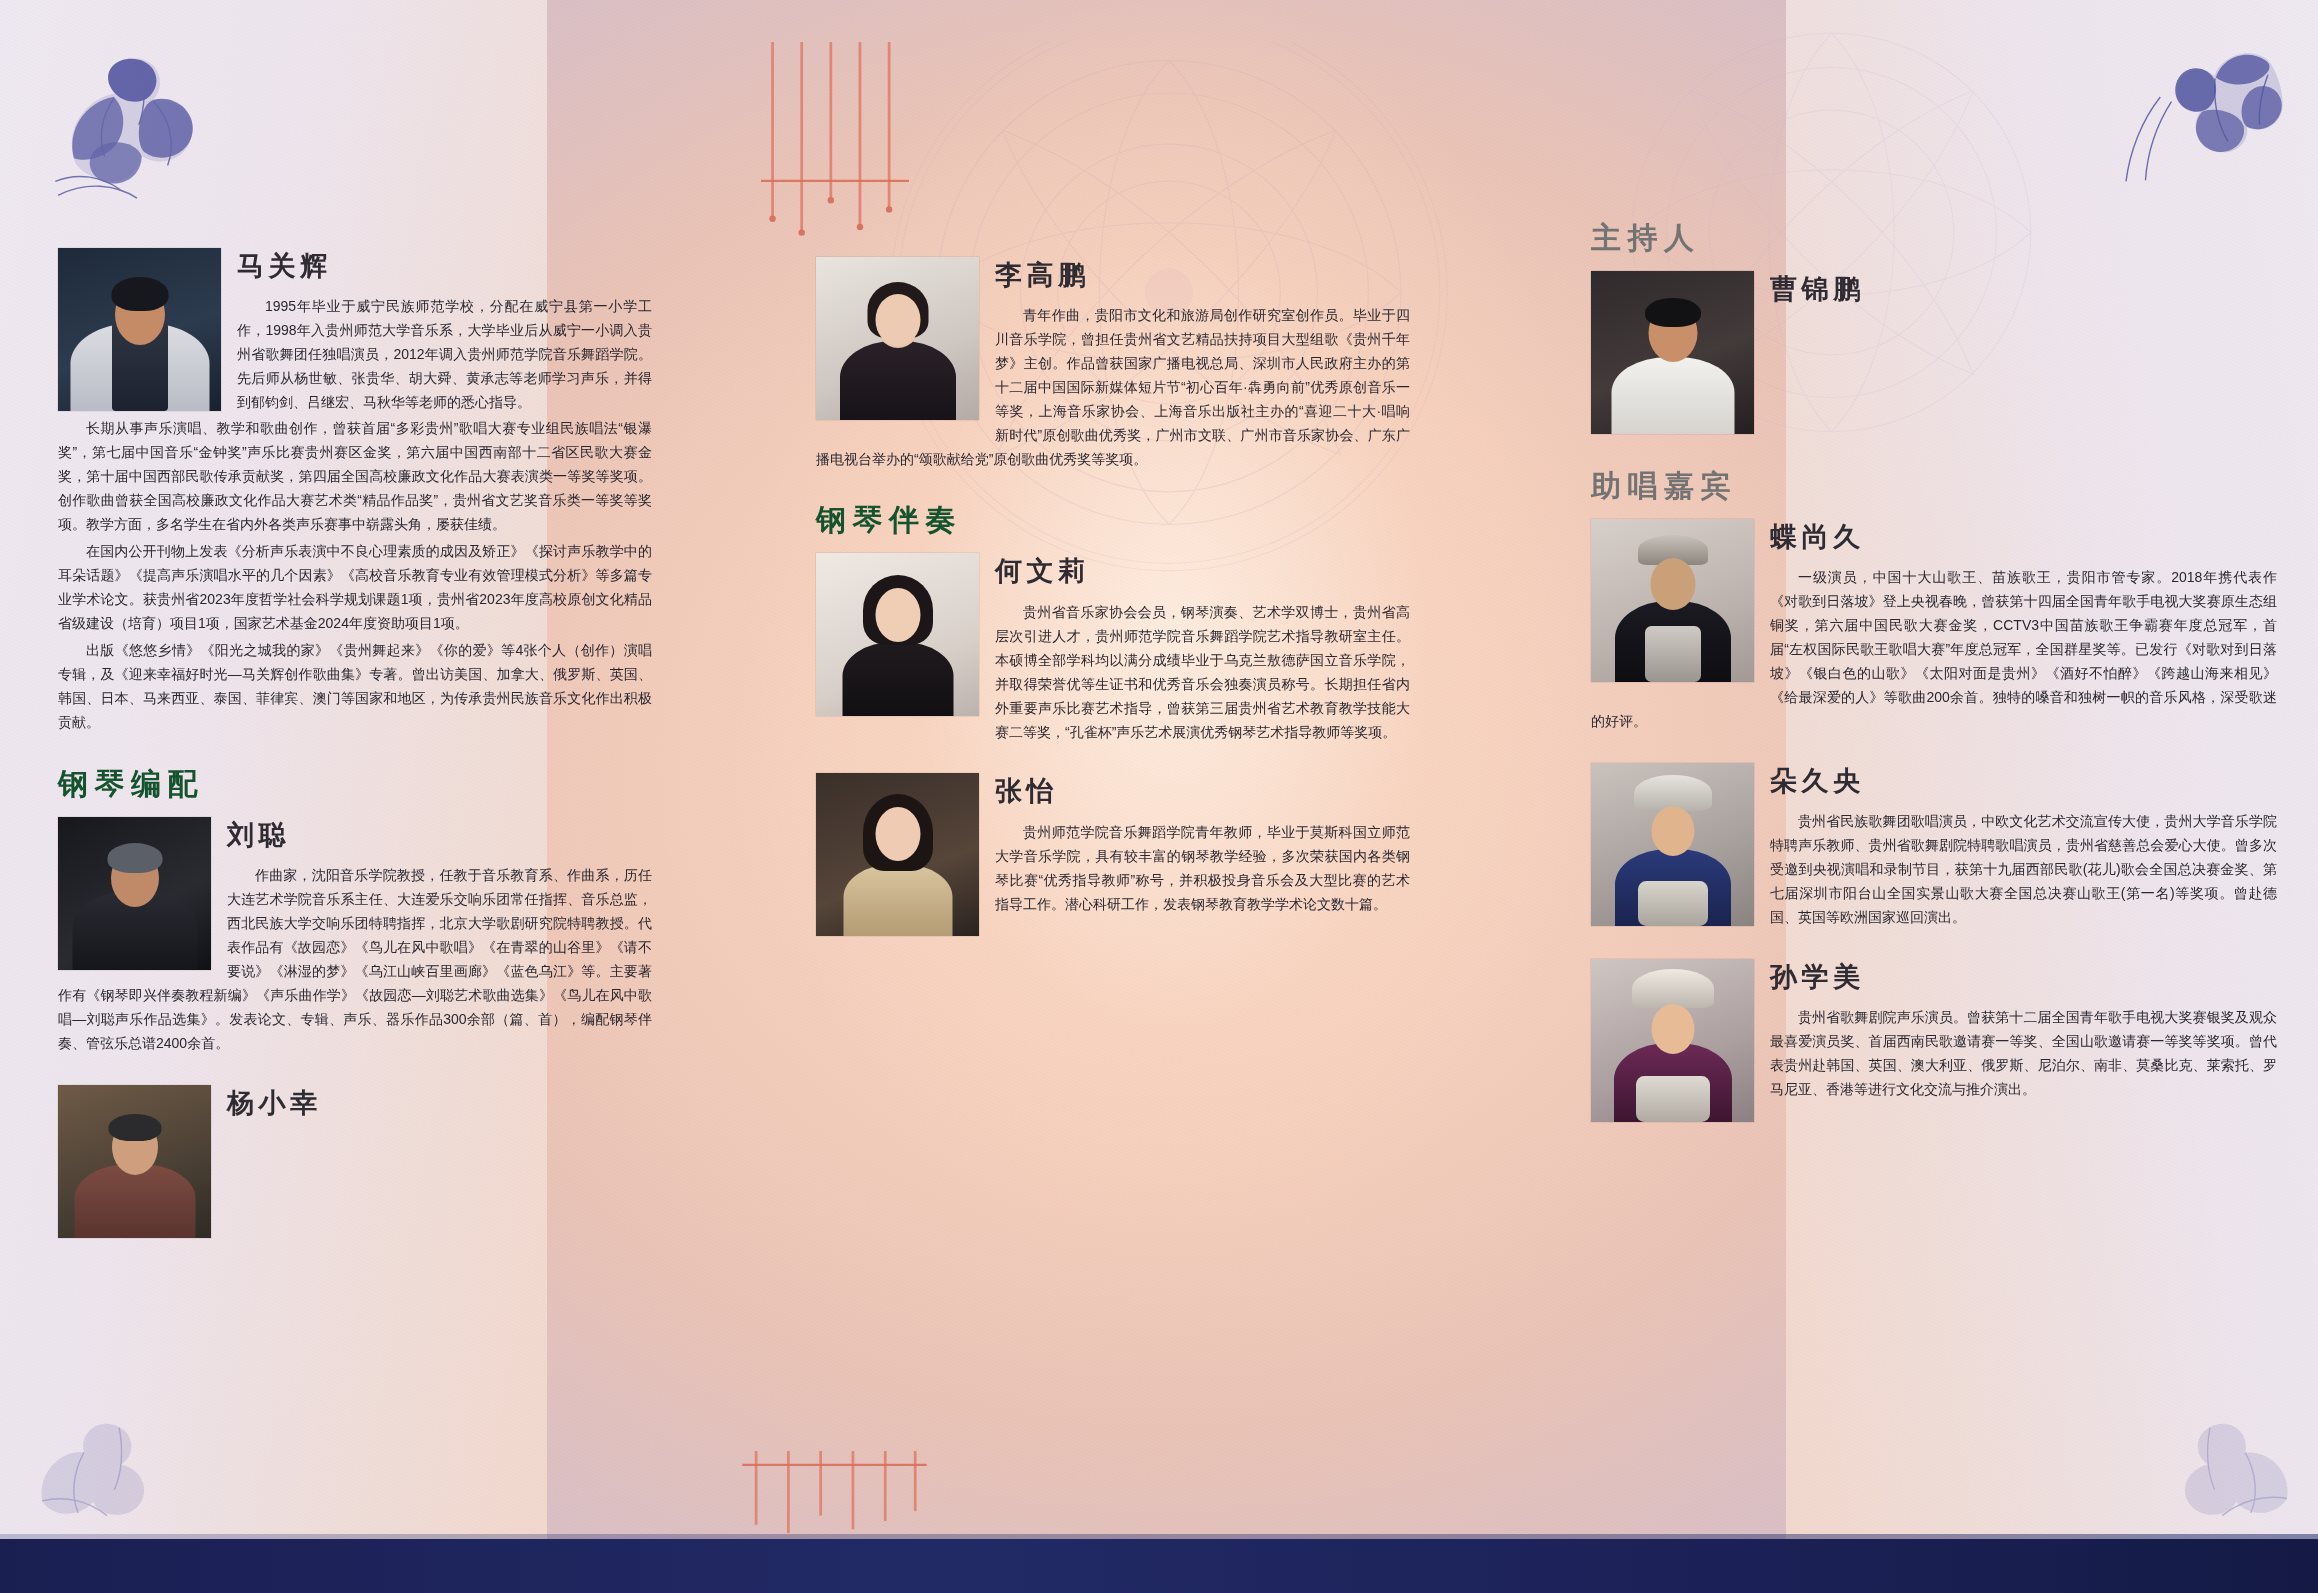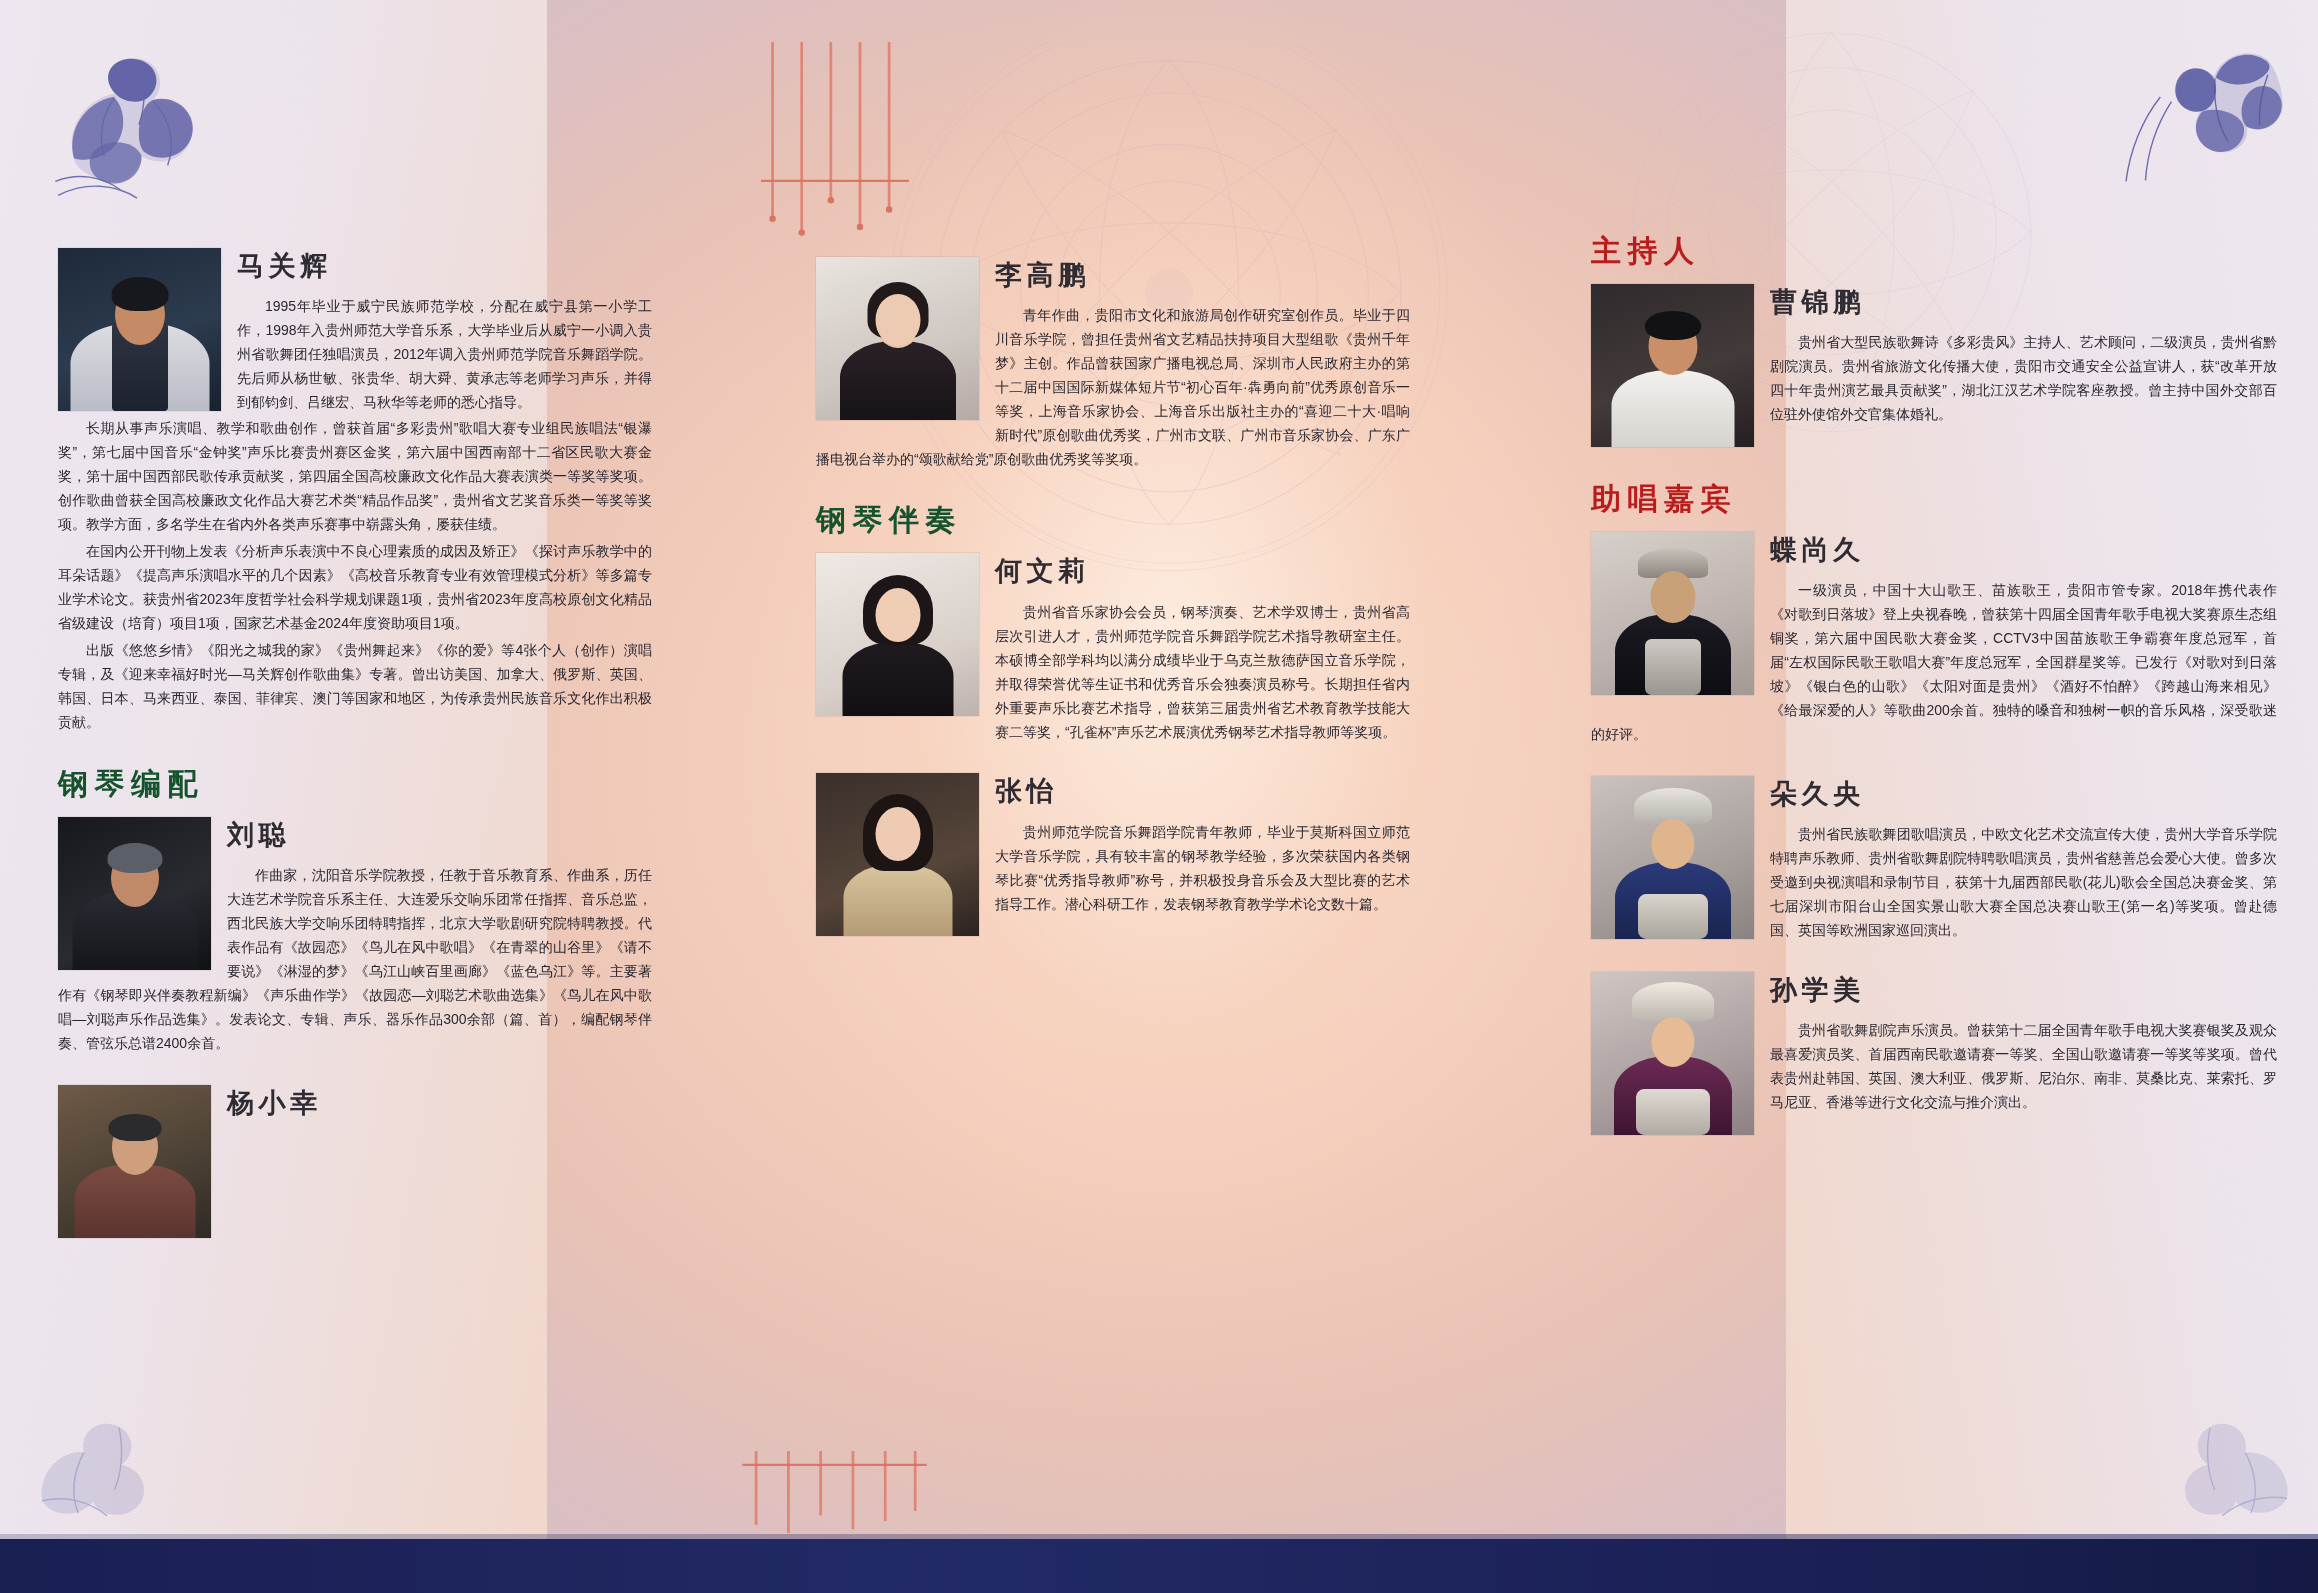--- a/index.html
+++ b/index.html
@@ -75,21 +75,21 @@
   #col-right { left:1591px;top:218px; width:686px; }
 
   .section-title{
     font-family:"Liberation Serif", serif;
     color:#14532d;
     font-weight:bold;
     font-size:30px;
     letter-spacing:6.5px;
     margin:0 0 12px 0;
   }
-  .section-title.red2{ color:#b91c1c;margin-top:13px; }
+  .section-title.red2{ color:#737373; }
 
   .person{ position:relative; margin-bottom:27px; }
   .person .photo{
     width:163px; height:163px;
     float:left;
     margin:0 16px 4.6px 0;
     background:#2b2b33;
     position:relative;
     overflow:hidden;
     box-shadow:0 0 0 0.5px rgba(0,0,0,.12);
@@ -385,23 +385,20 @@
   <div class="person rowstyle">
     <div class="photo">
       <div class="pf">
         <div class="bgg" style="background:linear-gradient(160deg,#2f2a2c,#433a3a 55%,#241f21);"></div>
         <div class="torso" style="bottom:0; width:123px; height:77px; background:linear-gradient(180deg,#f2f1ee,#d6d3ce);"></div>
         <div class="head" style="top:33px; width:49px; height:58px; background:#c98f68;"></div>
         <div class="hair" style="top:27px; width:56px; height:29px; background:#121214;"></div>
       </div>
     </div>
     <div class="name">曹锦鹏</div>
-    <div class="body">
-      <p>贵州省大型民族歌舞诗《多彩贵风》主持人、艺术顾问，二级演员，贵州省黔剧院演员。贵州省旅游文化传播大使，贵阳市交通安全公益宣讲人，获“改革开放四十年贵州演艺最具贡献奖”，湖北江汉艺术学院客座教授。曾主持中国外交部百位驻外使馆外交官集体婚礼。</p>
-    </div>
     <div class="clear"></div>
   </div>
 
   <div class="section-title red2">助唱嘉宾</div>
 
   <div class="person rowstyle">
     <div class="photo">
       <div class="pf">
         <div class="bgg" style="background:linear-gradient(160deg,#d7cfc9,#bdb3ae 60%,#a29894);"></div>
         <div class="torso" style="bottom:0; width:116px; height:81px; background:linear-gradient(180deg,#1c1a22,#0e0d12);"></div>

